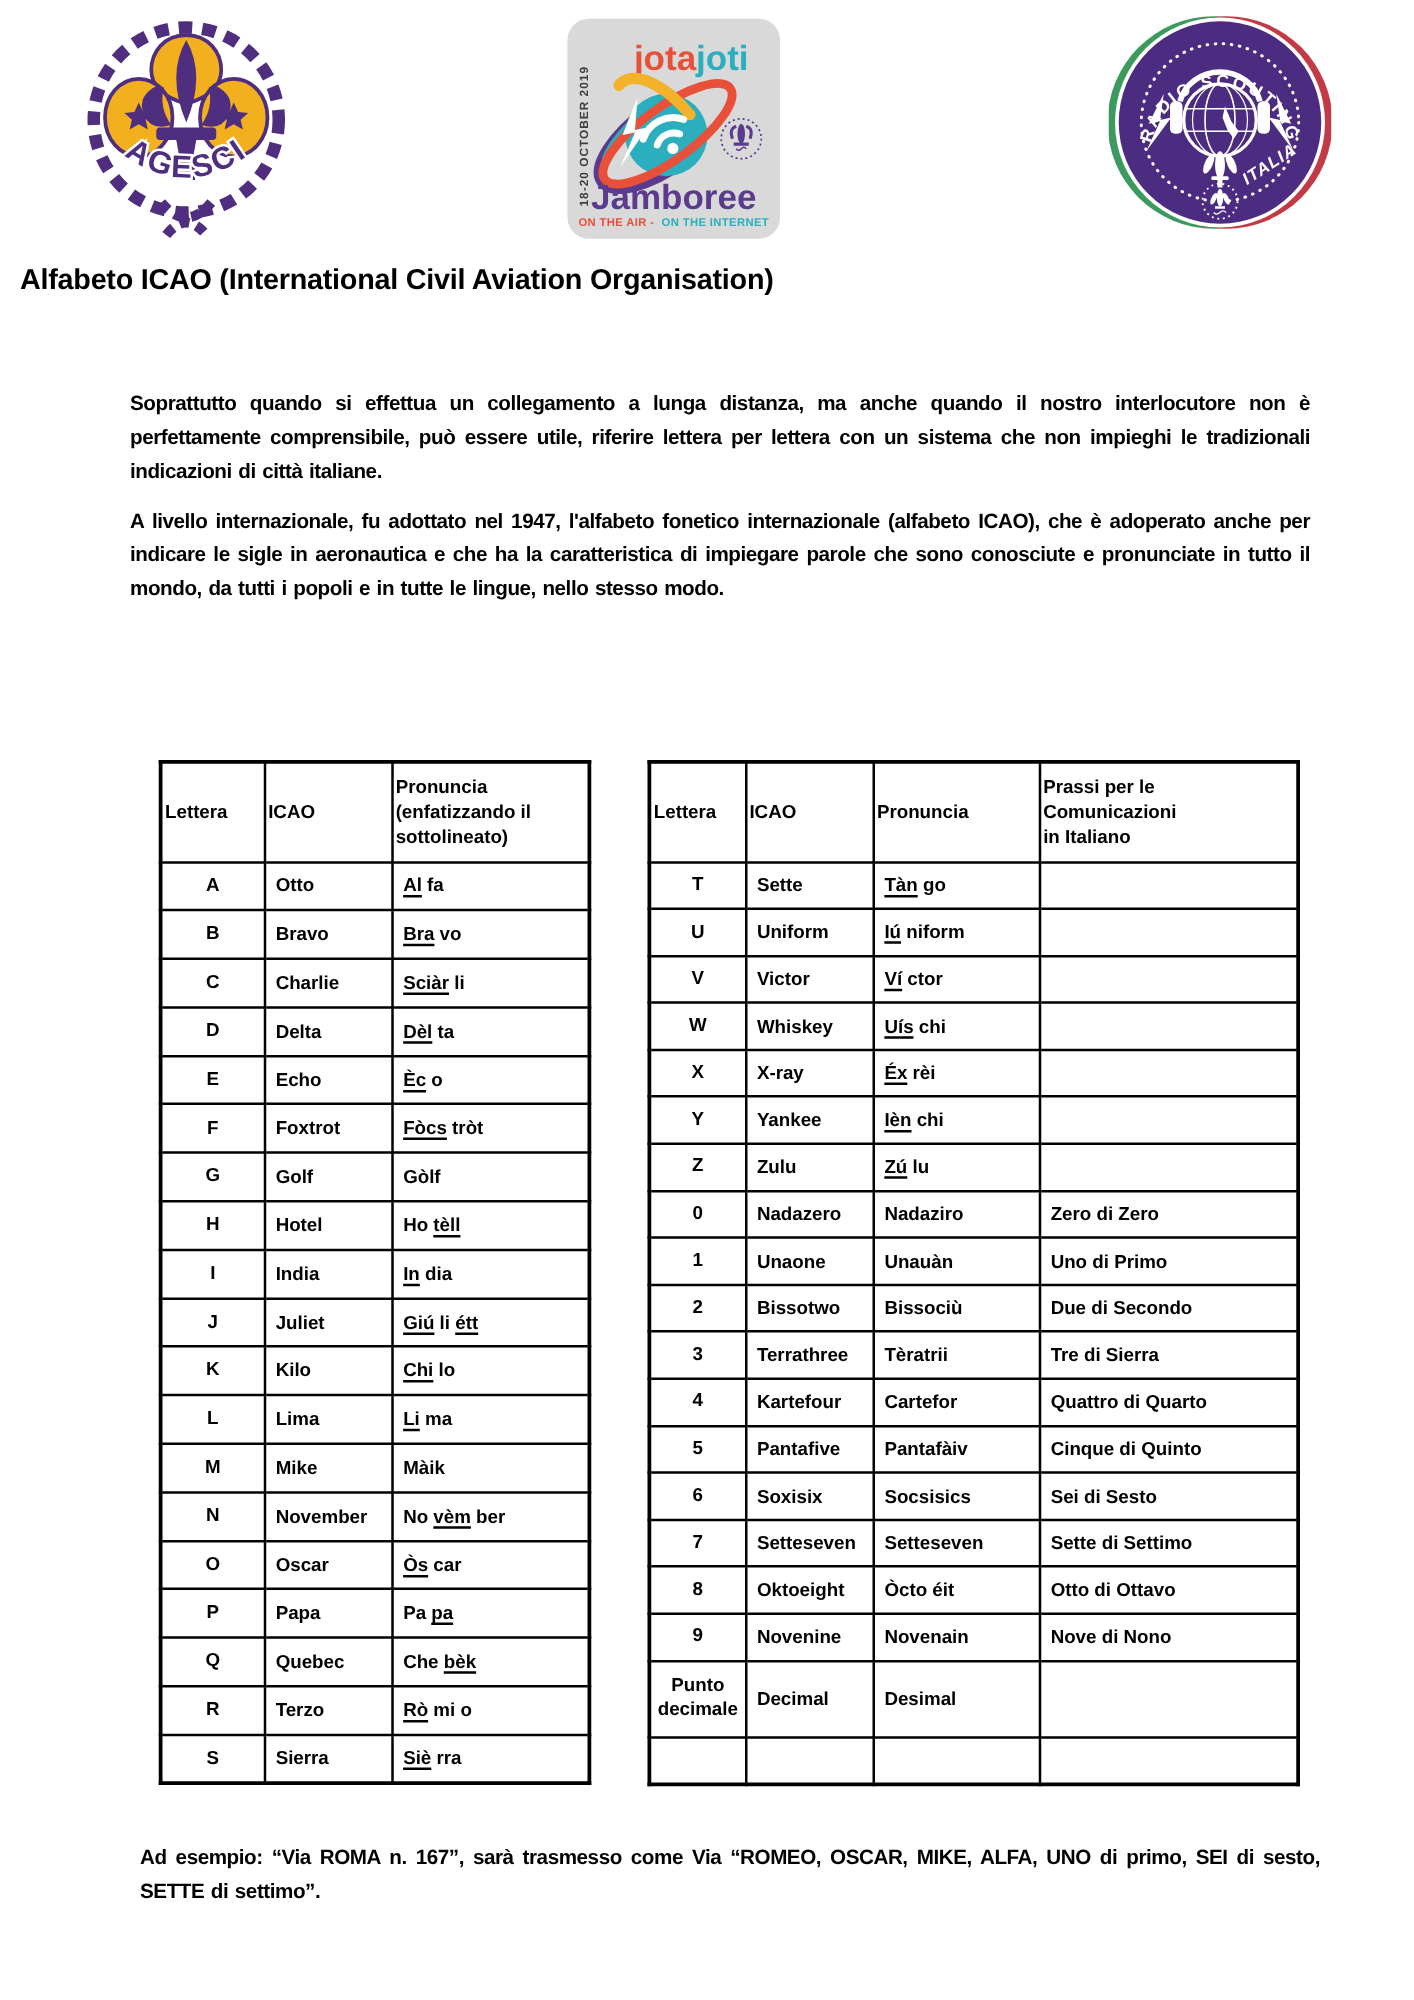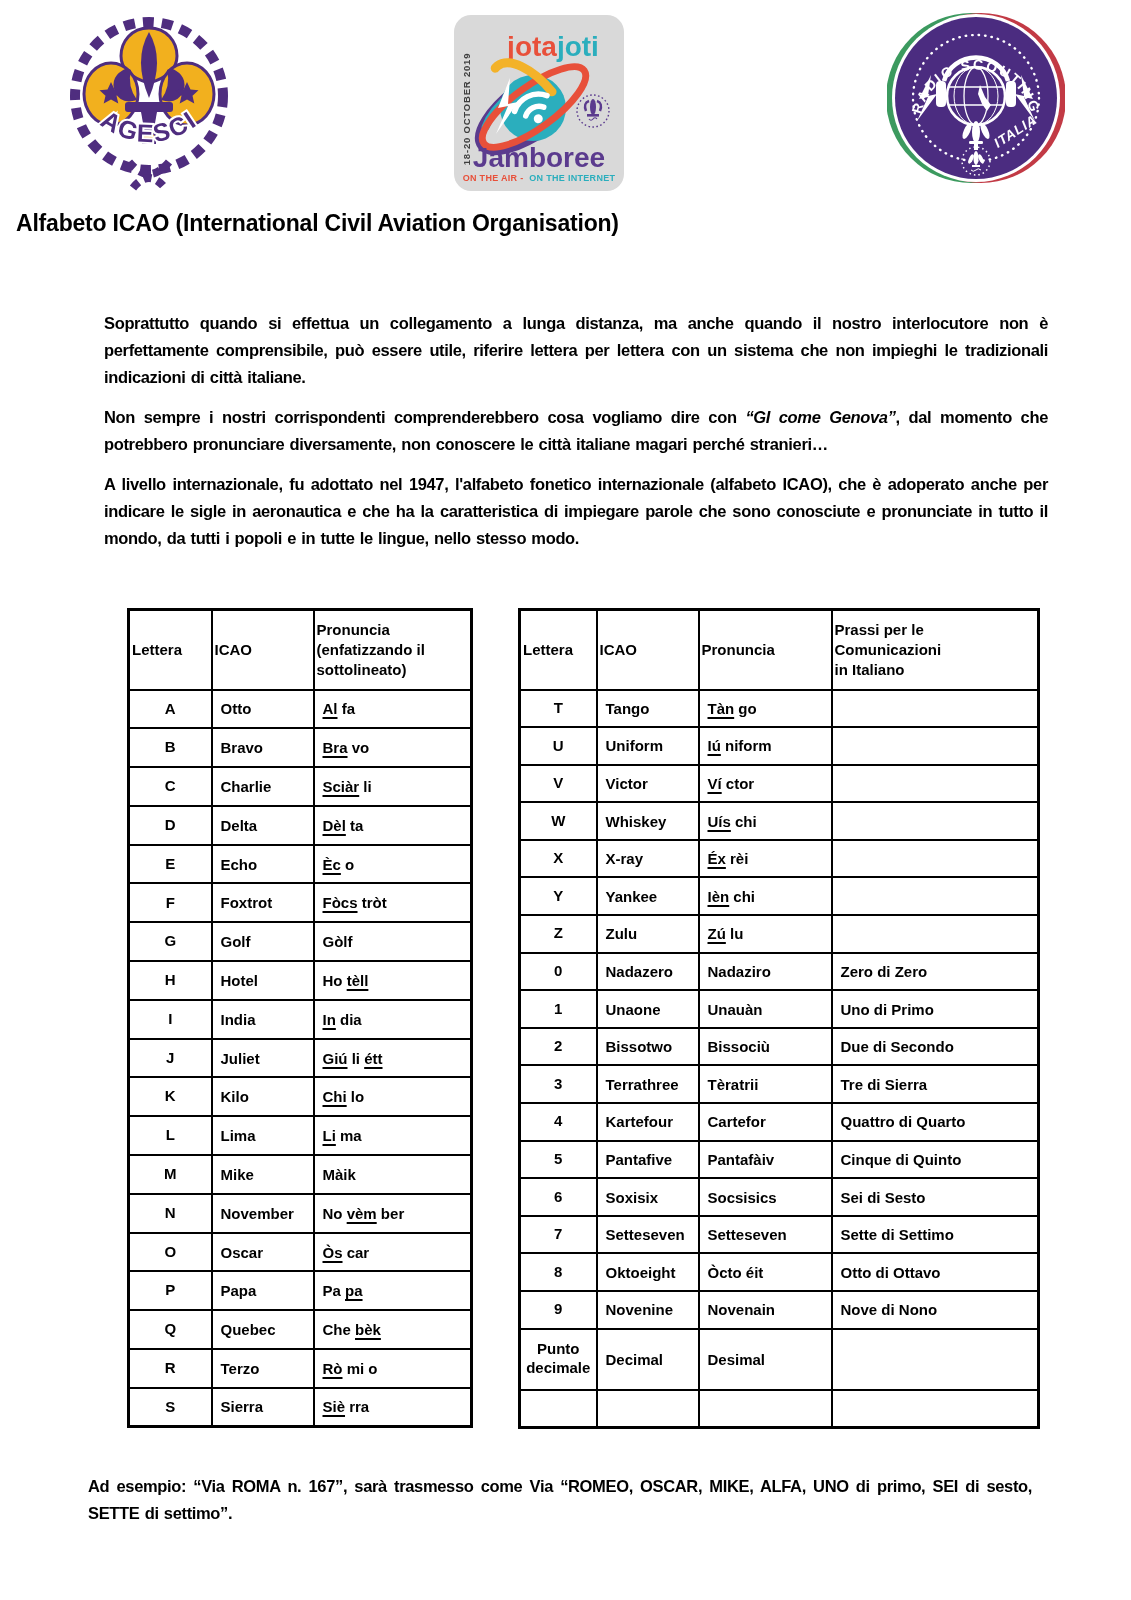--- a/index.html
+++ b/index.html
@@ -16,21 +16,21 @@
   .doc-title{position:absolute;top:194px;left:0;width:100%;
              font-size:23px;font-weight:bold;letter-spacing:-0.2px;margin:16px;}
 
   
   .paras{position:absolute;left:104px;top:300px;width:944px;margin-top:10px;}
   .para{margin:0 0 13px 0;text-align:justify;font-size:16.5px;line-height:27px;
         font-weight:bold;letter-spacing:-0.35px;word-spacing:1px;}
   .para .it{font-style:italic;}
 
   
-  .footer-para{position:absolute;left:88px;top:1473px;width:944px;}
+  .footer-para{position:absolute;left:112px;top:1473px;width:944px;}
 
   
   table.tbl{position:absolute;border-collapse:collapse;table-layout:fixed;
             border:3px solid #000;background:#fff;}
   .tbl th,.tbl td{border:2px solid #000;font-weight:bold;font-size:15px;
                   overflow:hidden;vertical-align:middle;}
   .tbl th{text-align:left;white-space:pre-line;line-height:1.32;padding:2px;}
   .tbl thead tr{height:80px;}
   .tbl td{text-align:left;padding:0 4px 0 8px;}
   .tbl td.c-letter{text-align:center;white-space:pre-line;padding:0 2px;line-height:1.25;}
@@ -172,21 +172,20 @@
         <rect x="85" y="154" width="8" height="2" stroke="none"></rect>
         <path d="M84 159 q2 2.5 5 0 q2 -2.5 5 0" fill="none" stroke-width="1"></path>
       </g>
     </svg>
   </div>
 
   <h1 class="doc-title">Alfabeto ICAO (International Civil Aviation Organisation)</h1>
 
   <div class="paras">
     <p class="para">Soprattutto quando si effettua un collegamento a lunga distanza, ma anche quando il nostro interlocutore non è perfettamente comprensibile, può essere utile, riferire lettera per lettera con un sistema che non impieghi le tradizionali indicazioni di città italiane.</p>
-    <p class="para"><span>Non sempre i nostri corrispondenti comprenderebbero cosa vogliamo dire con </span><span class="it">“GI come Genova”</span><span>, dal momento che potrebbero pronunciare diversamente, non conoscere le città italiane magari perché stranieri…</span></p>
     <p class="para">A livello internazionale, fu adottato nel 1947, l'alfabeto fonetico internazionale (alfabeto ICAO), che è adoperato anche per indicare le sigle in aeronautica e che ha la caratteristica di impiegare parole che sono conosciute e pronunciate in tutto il mondo, da tutti i popoli e in tutte le lingue, nello stesso modo.</p>
   </div>
 
   <table class="tbl tbl-left" id="tbl-left">
     <colgroup>
         <col style="width:83px">
         <col style="width:102px">
         <col style="width:158px">
       </colgroup>
     <thead>
@@ -310,21 +309,21 @@
           <th>ICAO</th>
           <th>Pronuncia</th>
           <th>Prassi per le
 Comunicazioni
 in Italiano</th>
         </tr>
       </thead>
     <tbody>
         <tr>
           <td class="c-letter">T</td>
-          <td>Tango</td>
+          <td>Sette</td>
           <td><u>Tàn</u> go</td>
           <td></td>
         </tr>
         <tr>
           <td class="c-letter">U</td>
           <td>Uniform</td>
           <td><u>Iú</u> niform</td>
           <td></td>
         </tr>
         <tr>

